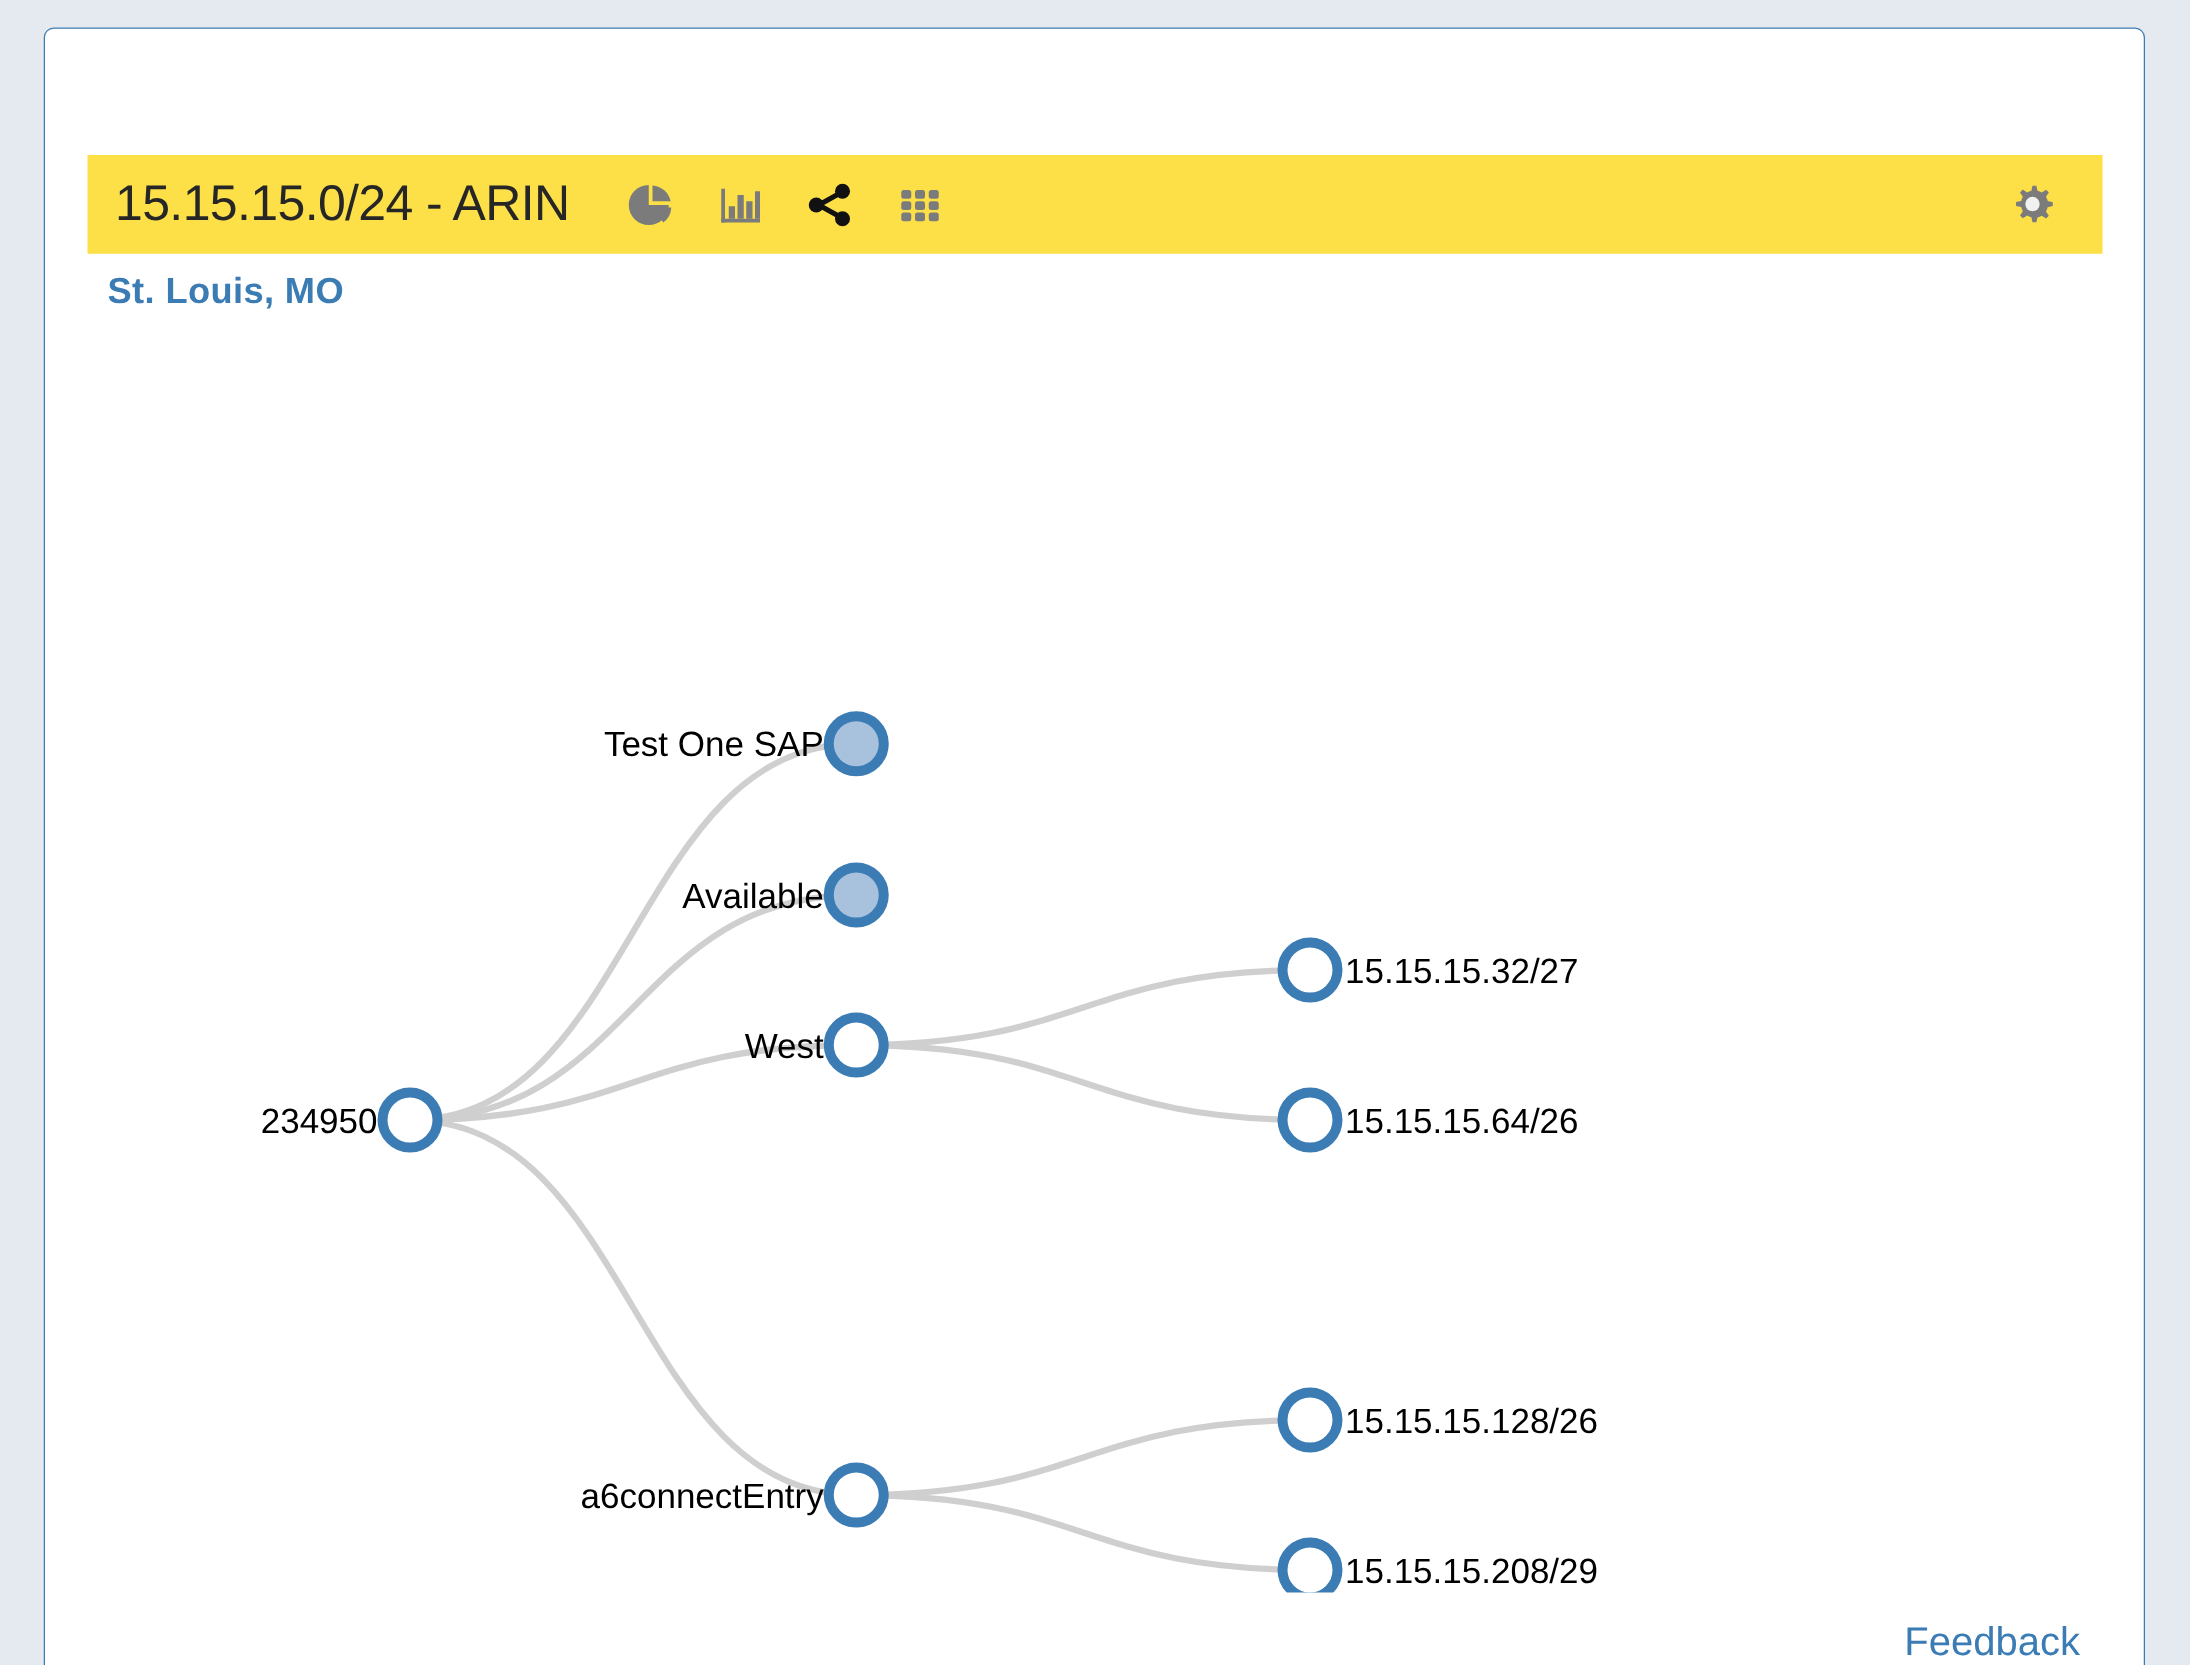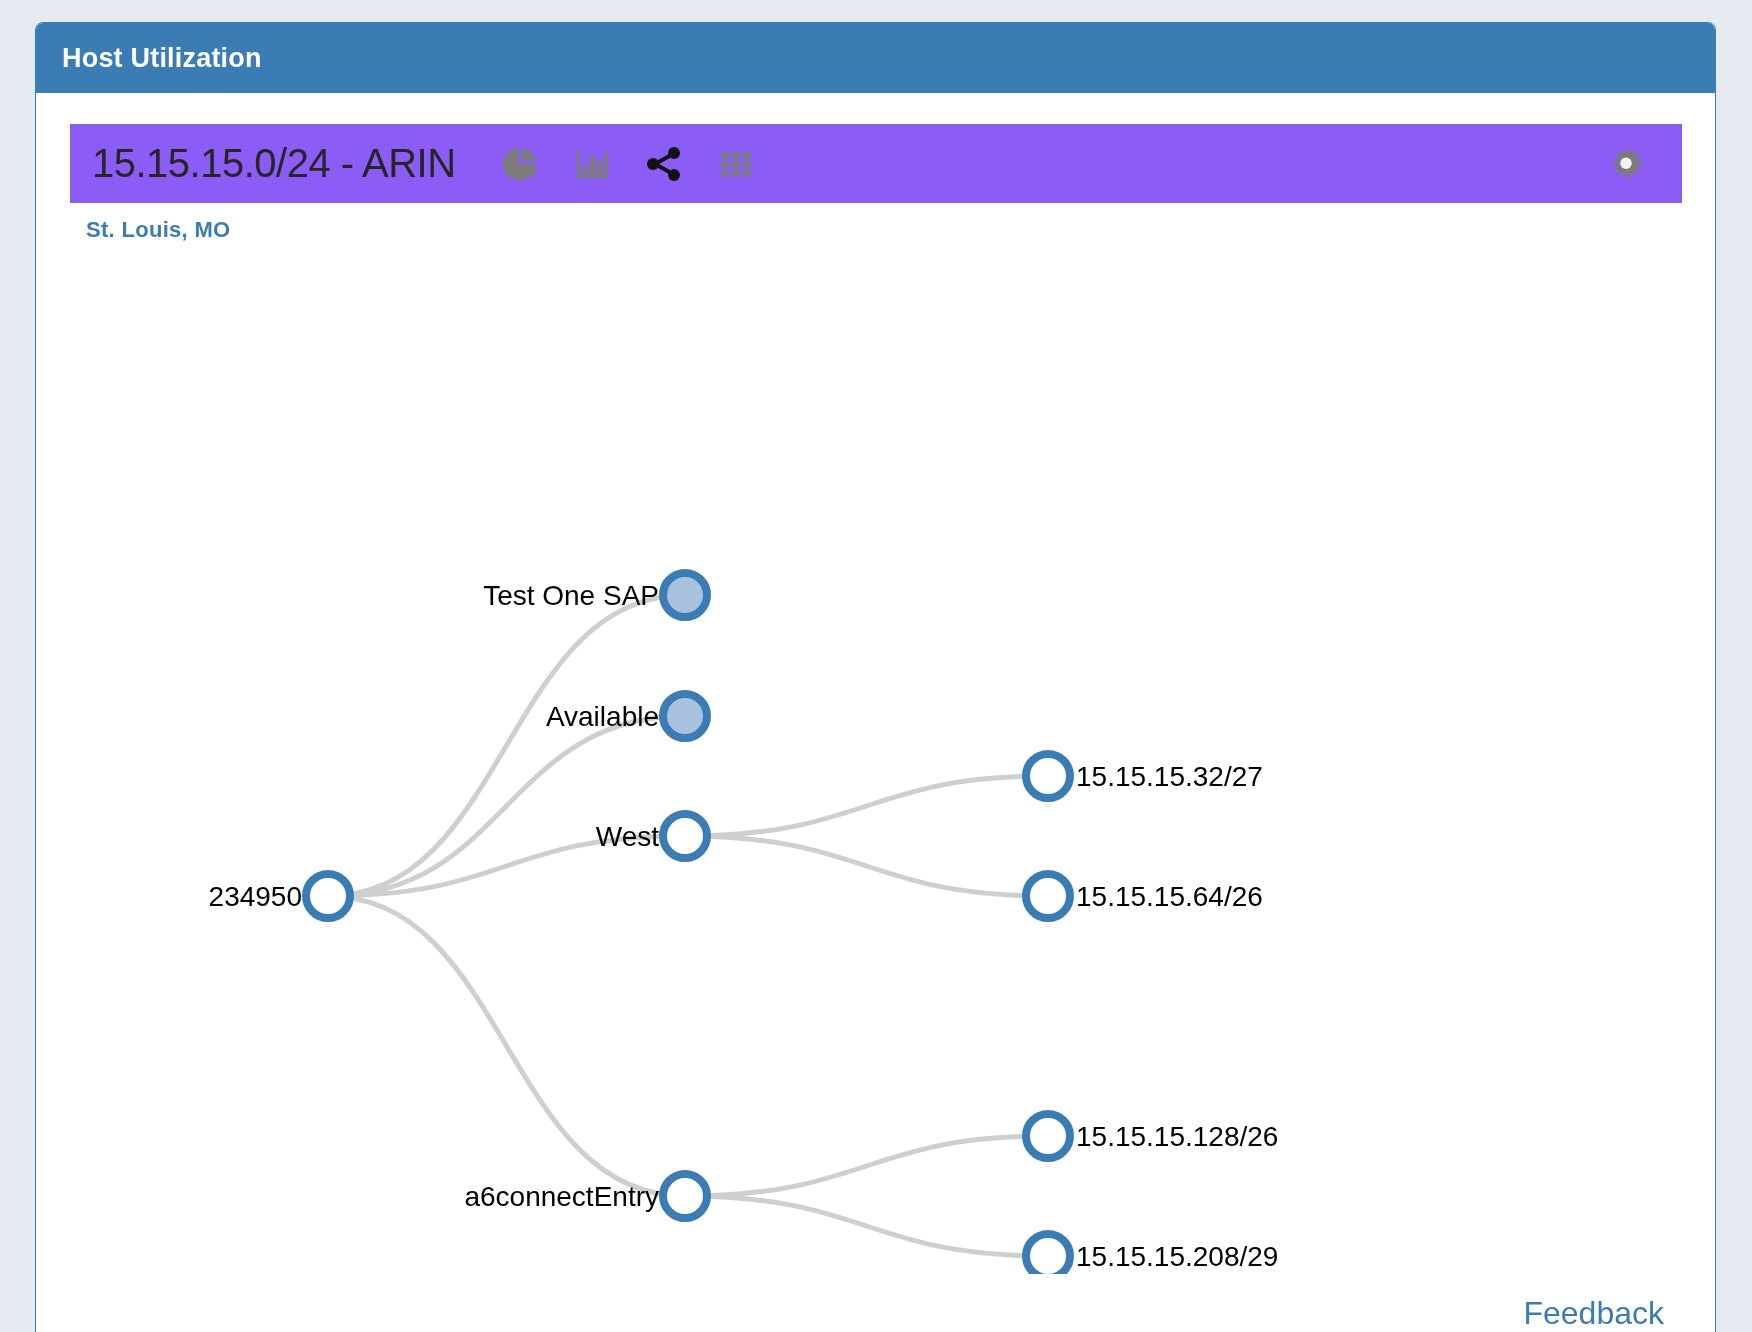--- a/index.html
+++ b/index.html
@@ -47,21 +47,21 @@
     position: absolute;
     left: 34px;
     top: 101px;
     width: 1612px;
     height: 1216px;
     background: #ffffff;
     box-sizing: border-box;
   }
   #widget-toolbar {
     height: 79px;
-    background: #8b5cf6;
+    background: #fde047;
     display: flex;
     align-items: center;
     padding: 0 22px 0 22px;
     box-sizing: border-box;
   }
   #widget-heading {
     font-size: 40px;
     color: #262626;
     font-weight: normal;
     letter-spacing: -0.5px;
@@ -84,21 +84,21 @@
   #gear-wrap {
     margin-left: auto;
     margin-right: 14px;
   }
 
   #subtitle-row {
     padding: 14px 0 0 16px;
   }
   #subtitle {
     color: #3b7cb4;
-    font-size: 22px;
+    font-size: 29px;
     font-weight: bold;
     letter-spacing: 0.3px;
   }
 
   
   #graph-area {
     position: absolute;
     left: 0;
     top: 120px;
     width: 1612px;
@@ -125,23 +125,20 @@
     font-size: 32px;
     text-decoration: none;
     cursor: pointer;
   }
 </style>
 </head>
 <body>
 
 <div id="panel">
 
-  <div id="panel-header">
-    <span id="panel-title">Host Utilization</span>
-  </div>
 
   <div id="widget">
 
     <div id="widget-toolbar">
       <span id="widget-heading">15.15.15.0/24 - ARIN</span>
 
       <div id="toolbar-icons">
 
         <span class="tb-icon">
           <svg width="40" height="40" viewBox="0 0 40 40">

